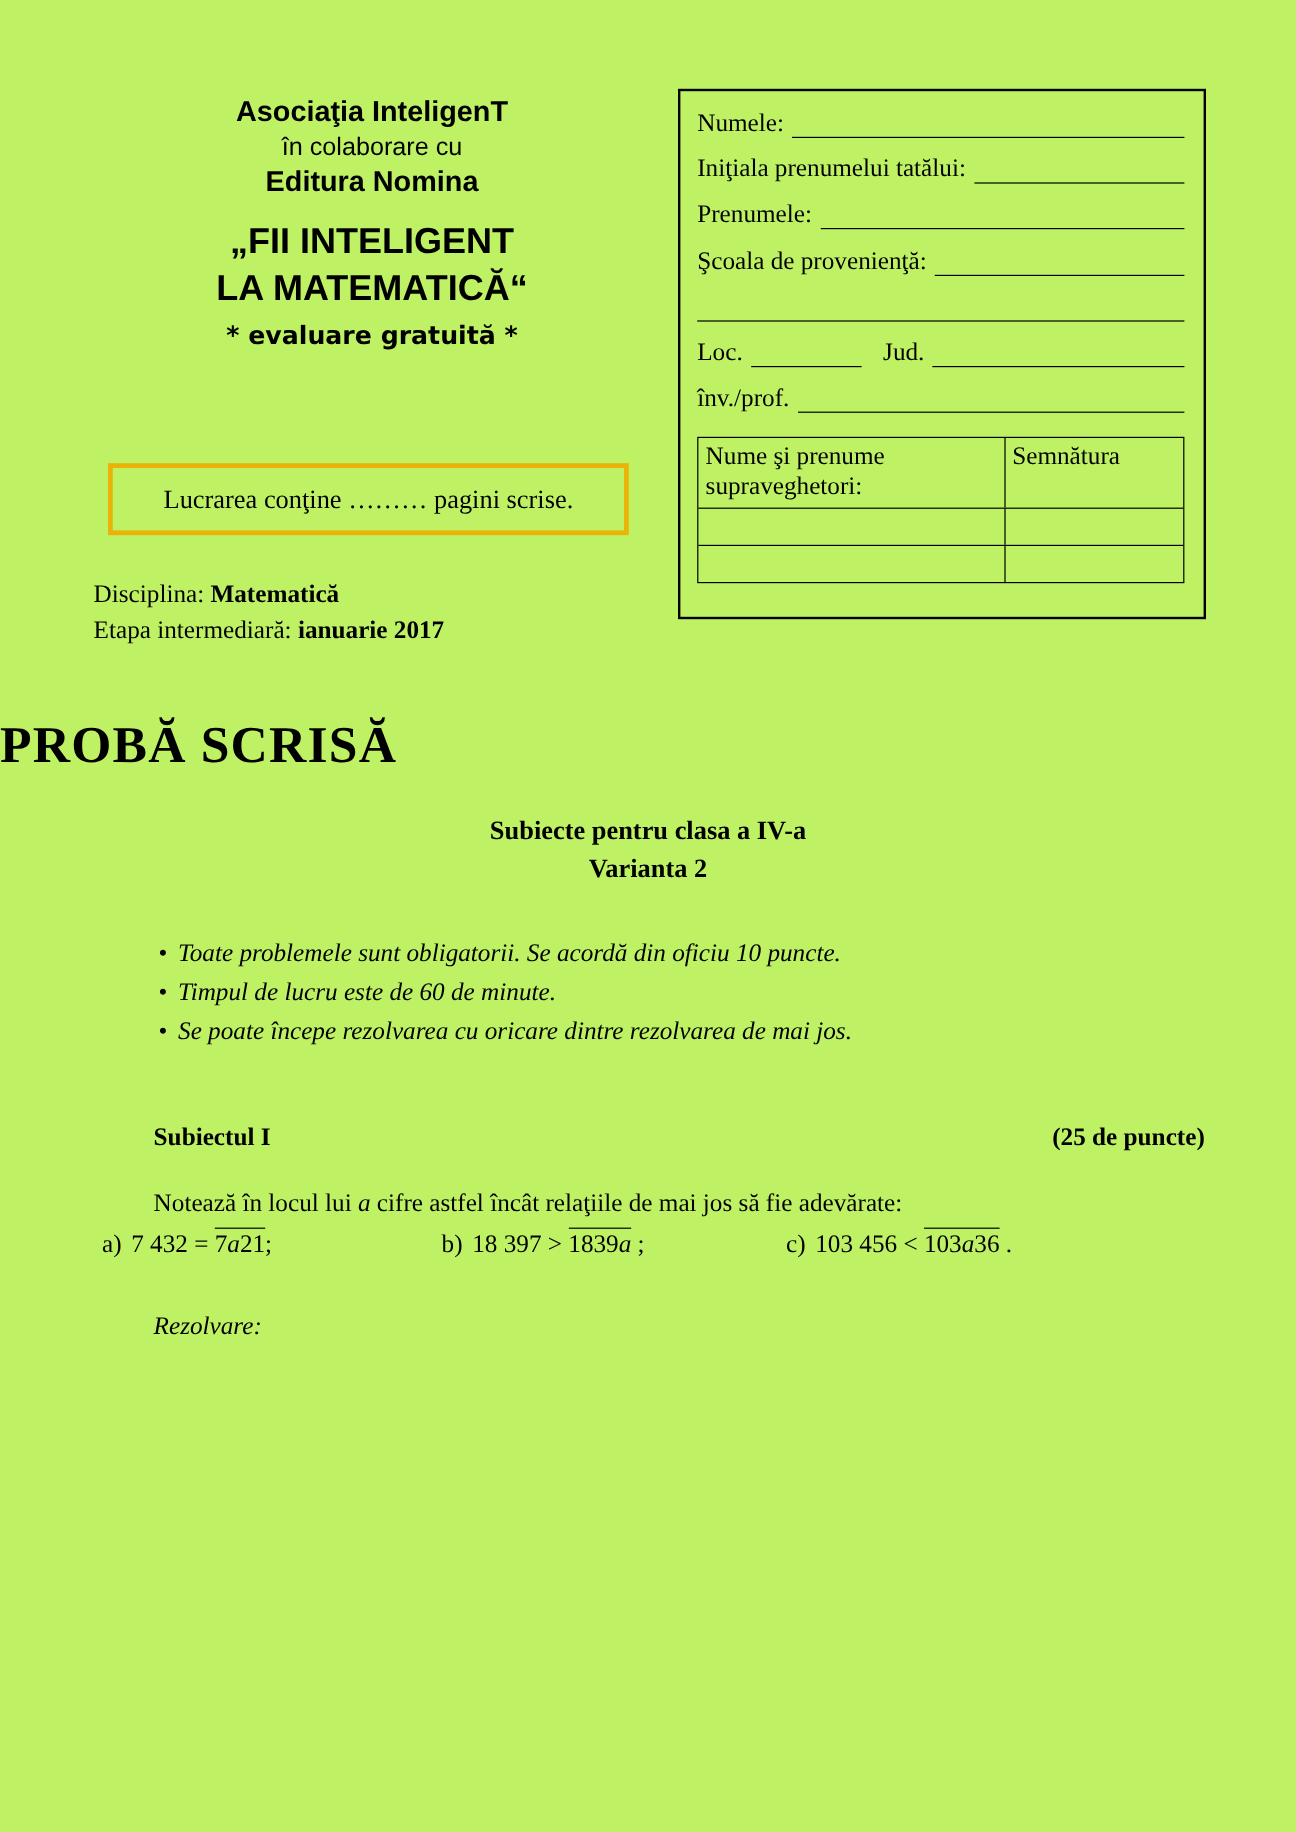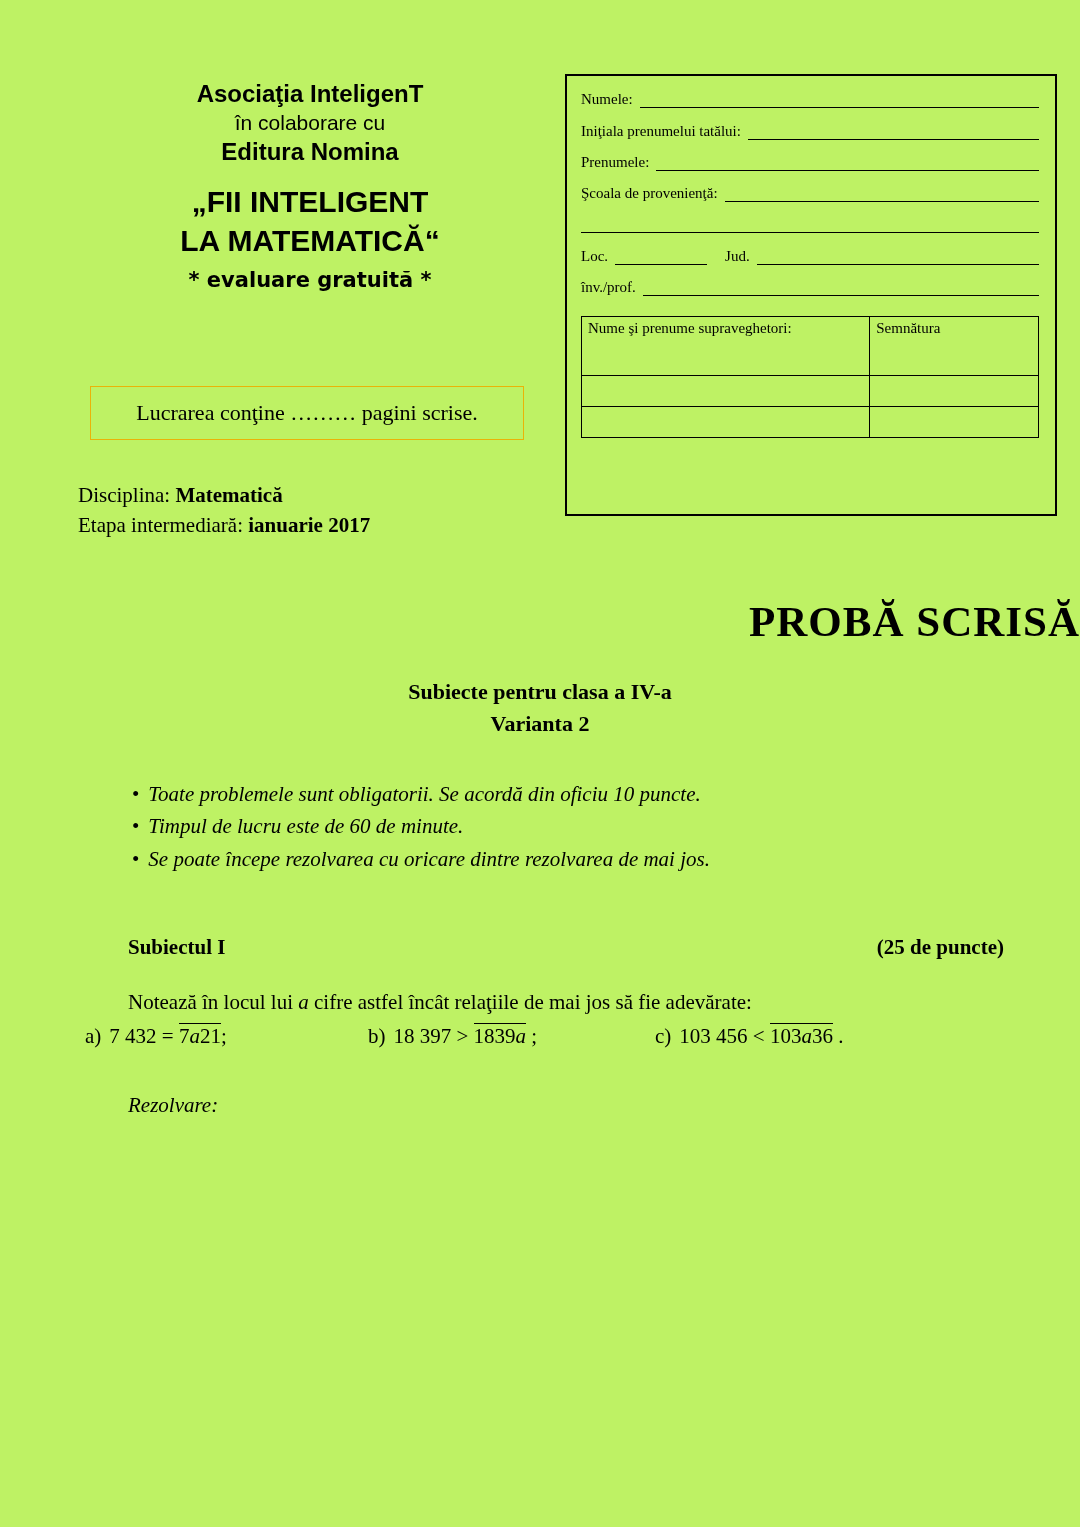--- a/index.html
+++ b/index.html
@@ -6,45 +6,45 @@
   .page{position:relative;width:1080px;height:1527px;background:#bef264;overflow:hidden;
         font-family:"Liberation Serif",serif;color:#000;}
   
   .org-block{position:absolute;left:120px;top:78px;width:380px;text-align:center;
              font-family:"Liberation Sans",sans-serif;}
   .org-l1,.org-l3{font-size:24px;font-weight:bold;line-height:1.3;}
   .org-l2{font-size:21px;line-height:1.3;}
   .program{margin-top:14px;font-size:30px;font-weight:bold;line-height:1.3;}
   .tagline{margin-top:8px;font-size:21px;font-weight:bold;font-family:"DejaVu Sans",sans-serif;}
   
-  .form-box{position:absolute;left:565px;top:74px;width:492px;height:442px;
+  .form-box{position:absolute;left:565px;top:74px;width:440px;height:442px;
             border:2px solid #000;box-sizing:border-box;padding:14px 16px 10px 14px;
-            font-size:15px;}
+            font-size:21px;}
   .frow{display:flex;align-items:flex-end;margin-bottom:13px;}
   .frow .lbl{white-space:nowrap;margin-right:7px;}
   .fl{flex:1;border-bottom:1px solid #000;height:1.15em;}
   .fl.short{flex:0 0 92px;}
   .gap-sm{margin-left:18px;}
   .sup-table{margin-top:20px;border:1.5px solid #000;}
   .sup-row{display:flex;}
   .sup-row + .sup-row{border-top:1px solid #000;}
   .sup-cell{box-sizing:border-box;padding:3px 6px;}
   .sup-cell.left{width:63%;}
   .sup-cell.right{width:37%;border-left:1px solid #000;}
   .sup-header .sup-cell{height:58px;}
   .sup-empty .sup-cell{height:30px;}
   
   .pages-box{position:absolute;left:90px;top:386px;width:434px;box-sizing:border-box;
-             border:1px solid #eab308;padding:13px 4px;text-align:center;font-size:22px;}
+             border:4px solid #eab308;padding:13px 4px;text-align:center;font-size:22px;}
   
   .meta{position:absolute;left:78px;top:480px;font-size:21px;line-height:1.45;}
   .meta b{font-weight:bold;}
   
   .main{position:absolute;left:0;top:597px;width:100%;}
-  .title{text-align:right;font-size:43px;font-weight:bold;letter-spacing:1px;margin:0;}
+  .title{text-align:left;font-size:43px;font-weight:bold;letter-spacing:1px;margin:0;}
   .subtitles{margin-top:30px;text-align:center;font-size:22px;font-weight:bold;line-height:1.45;}
   .bullets{margin-top:38px;padding-left:132px;padding-right:70px;font-size:21px;
            font-style:italic;line-height:1.55;list-style:none;}
   .bullets li::before{content:"\2022";font-style:normal;margin-right:9px;}
   .subject-row{margin-top:60px;display:flex;justify-content:space-between;
                padding:0 76px 0 128px;font-size:21px;font-weight:bold;}
   .statement{margin-top:30px;padding-left:128px;padding-right:111px;font-size:21px;}
   .var{font-style:italic;}
   .problems{margin-top:8px;padding-left:85px;display:flex;font-size:21px;align-items:center;}
   .prob{white-space:nowrap;}

